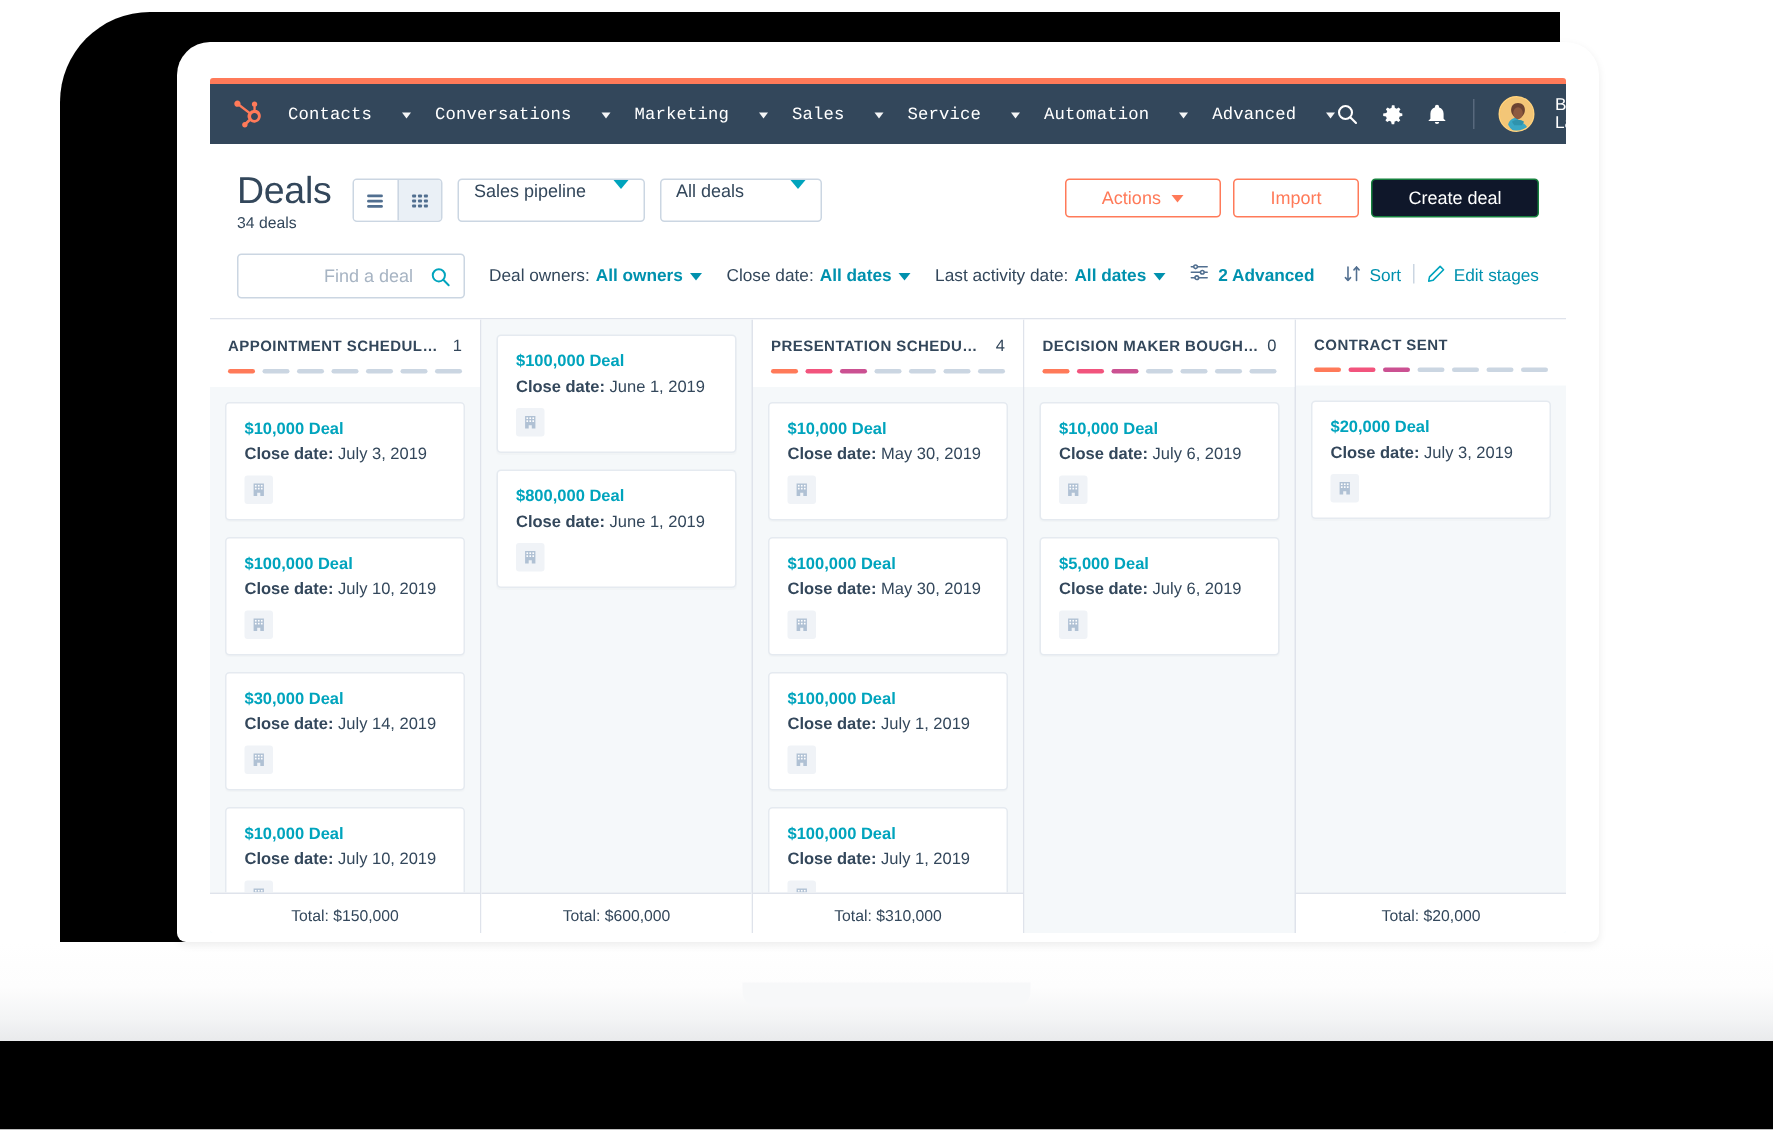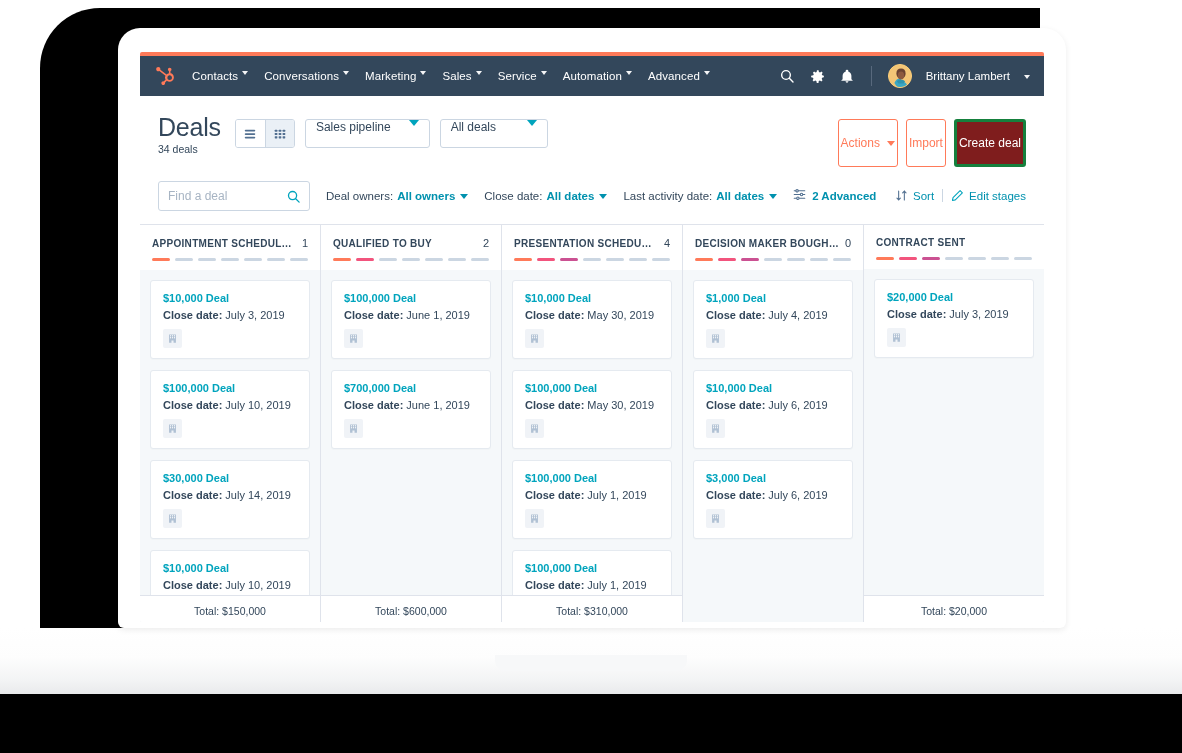--- a/index.html
+++ b/index.html
@@ -66,23 +66,24 @@
     display: flex;
     align-items: center;
     padding: 0 14px 0 16px;
   }
   .logo { width: 22px; height: 22px; margin-right: 14px; flex: none; }
   .nav-items { display: flex; align-items: center; gap: 16px; }
   .nav-item {
     color: #ffffff;
     font-size: 11.5px;
     letter-spacing: .1px;
-    display: flex; gap: 4px;
+    display: flex; align-items: center; gap: 20px;
     white-space: nowrap;
     cursor: pointer;
+    font-family: Liberation Mono, monospace;
   }
   .caret-sm {
     width: 0; height: 0;
     border-left: 3.4px solid transparent;
     border-right: 3.4px solid transparent;
     border-top: 4px solid #ffffff;
     opacity: .95;
     margin-top: 1px;
   }
   .nav-right { margin-left: auto; display: flex; align-items: center; gap: 14px; }
@@ -127,43 +128,43 @@
   }
   .dd span { font-size: 12px; color: #33475b; }
   .caret-tl {
     width: 0; height: 0; margin-left: 18px;
     border-left: 5px solid transparent;
     border-right: 5px solid transparent;
     border-top: 6px solid #00a4bd;
   }
   .head-actions { margin-left: auto; display: flex; gap: 8px; margin-top: 5px; }
   .btn {
-    height: 48px; border-radius: 3px; font-size: 12px;
+    height: 26px; border-radius: 3px; font-size: 12px;
     display: flex; align-items: center; justify-content: center;
-    padding: 0 2px; cursor: pointer; white-space: nowrap;
+    padding: 0 24px; cursor: pointer; white-space: nowrap;
   }
   .btn-outline { border: 1px solid #ff7a59; color: #ff7a59; background: #fff; }
-  .btn-solid { background: #7f1d1d; color: #fff; border: 3px solid #15803d; }
+  .btn-solid { background: #0f172a; color: #fff; border: 1px solid #15803d; }
   .caret-or {
     width: 0; height: 0; margin-left: 7px;
     border-left: 4px solid transparent;
     border-right: 4px solid transparent;
     border-top: 5px solid #ff7a59;
   }
 
   
   .filters {
     display: flex; align-items: center;
     padding: 14px 18px 13px 18px;
     border-bottom: 1px solid #dfe3eb;
   }
   .search {
     position: relative; width: 152px; height: 30px;
     border: 1px solid #cbd6e2; border-radius: 3px; background: #fff;
-    display:flex; align-items:center;
+    display:flex; align-items:center;padding-left:48px;
   }
   .search input {
     border: none; outline: none; width: 100%; height: 100%;
     padding: 0 28px 0 9px; font-size: 12px; color: #33475b;
     background: transparent; font-family: "Liberation Sans", sans-serif;
   }
   .search input::placeholder { color: #a7b4c3; }
   .search .sico { position: absolute; right: 8px; top: 7px; }
   .filt { display: flex; align-items: center; margin-left: 16px; font-size: 11.5px; white-space: nowrap; }
   .filt .lbl { color: #33475b; margin-right: 4px; }
@@ -495,53 +496,38 @@
                     <rect x="7.2" y="6.1" width="1.6" height="1.6" fill="#fff"></rect>
                     <rect x="10.1" y="6.1" width="1.6" height="1.6" fill="#fff"></rect>
                   </svg>
                 </div>
             </div>
           </div>
           <div class="col-foot">Total: $150,000</div>
         </div>
 
         <div class="col">
-          <div class="col-head">
-            <div class="col-head-row">
-              <span class="col-name">Qualified to buy</span>
-              <span class="col-count">2</span>
-            </div>
-            <div class="stage-bar">
-                <i class="seg-tick" style="background: rgb(255, 122, 89);"></i>
-                <i class="seg-tick" style="background: rgb(242, 84, 125);"></i>
-                <i class="seg-tick"></i>
-                <i class="seg-tick"></i>
-                <i class="seg-tick"></i>
-                <i class="seg-tick"></i>
-                <i class="seg-tick"></i>
-              </div>
-          </div>
           <div class="col-body">
             <div class="card">
               <div class="card-title">$100,000 Deal</div>
               <div class="card-date"><b>Close date:</b> <span>June 1, 2019</span></div>
               <div class="card-ico">
                   <svg viewBox="0 0 16 16" width="11" height="11" fill="#b0c1d4">
                     <path d="M3 2h10v12H9.5v-3h-3v3H3z"></path>
                     <rect x="4.3" y="3.3" width="1.6" height="1.6" fill="#fff"></rect>
                     <rect x="7.2" y="3.3" width="1.6" height="1.6" fill="#fff"></rect>
                     <rect x="10.1" y="3.3" width="1.6" height="1.6" fill="#fff"></rect>
                     <rect x="4.3" y="6.1" width="1.6" height="1.6" fill="#fff"></rect>
                     <rect x="7.2" y="6.1" width="1.6" height="1.6" fill="#fff"></rect>
                     <rect x="10.1" y="6.1" width="1.6" height="1.6" fill="#fff"></rect>
                   </svg>
                 </div>
             </div>
             <div class="card">
-              <div class="card-title">$700,000 Deal</div>
+              <div class="card-title">$800,000 Deal</div>
               <div class="card-date"><b>Close date:</b> <span>June 1, 2019</span></div>
               <div class="card-ico">
                   <svg viewBox="0 0 16 16" width="11" height="11" fill="#b0c1d4">
                     <path d="M3 2h10v12H9.5v-3h-3v3H3z"></path>
                     <rect x="4.3" y="3.3" width="1.6" height="1.6" fill="#fff"></rect>
                     <rect x="7.2" y="3.3" width="1.6" height="1.6" fill="#fff"></rect>
                     <rect x="10.1" y="3.3" width="1.6" height="1.6" fill="#fff"></rect>
                     <rect x="4.3" y="6.1" width="1.6" height="1.6" fill="#fff"></rect>
                     <rect x="7.2" y="6.1" width="1.6" height="1.6" fill="#fff"></rect>
                     <rect x="10.1" y="6.1" width="1.6" height="1.6" fill="#fff"></rect>
@@ -644,51 +630,36 @@
                 <i class="seg-tick" style="background: rgb(242, 84, 125);"></i>
                 <i class="seg-tick" style="background: rgb(203, 81, 146);"></i>
                 <i class="seg-tick"></i>
                 <i class="seg-tick"></i>
                 <i class="seg-tick"></i>
                 <i class="seg-tick"></i>
               </div>
           </div>
           <div class="col-body">
             <div class="card">
-              <div class="card-title">$1,000 Deal</div>
-              <div class="card-date"><b>Close date:</b> <span>July 4, 2019</span></div>
-              <div class="card-ico">
-                  <svg viewBox="0 0 16 16" width="11" height="11" fill="#b0c1d4">
-                    <path d="M3 2h10v12H9.5v-3h-3v3H3z"></path>
-                    <rect x="4.3" y="3.3" width="1.6" height="1.6" fill="#fff"></rect>
-                    <rect x="7.2" y="3.3" width="1.6" height="1.6" fill="#fff"></rect>
-                    <rect x="10.1" y="3.3" width="1.6" height="1.6" fill="#fff"></rect>
-                    <rect x="4.3" y="6.1" width="1.6" height="1.6" fill="#fff"></rect>
-                    <rect x="7.2" y="6.1" width="1.6" height="1.6" fill="#fff"></rect>
-                    <rect x="10.1" y="6.1" width="1.6" height="1.6" fill="#fff"></rect>
-                  </svg>
-                </div>
-            </div>
-            <div class="card">
               <div class="card-title">$10,000 Deal</div>
               <div class="card-date"><b>Close date:</b> <span>July 6, 2019</span></div>
               <div class="card-ico">
                   <svg viewBox="0 0 16 16" width="11" height="11" fill="#b0c1d4">
                     <path d="M3 2h10v12H9.5v-3h-3v3H3z"></path>
                     <rect x="4.3" y="3.3" width="1.6" height="1.6" fill="#fff"></rect>
                     <rect x="7.2" y="3.3" width="1.6" height="1.6" fill="#fff"></rect>
                     <rect x="10.1" y="3.3" width="1.6" height="1.6" fill="#fff"></rect>
                     <rect x="4.3" y="6.1" width="1.6" height="1.6" fill="#fff"></rect>
                     <rect x="7.2" y="6.1" width="1.6" height="1.6" fill="#fff"></rect>
                     <rect x="10.1" y="6.1" width="1.6" height="1.6" fill="#fff"></rect>
                   </svg>
                 </div>
             </div>
             <div class="card">
-              <div class="card-title">$3,000 Deal</div>
+              <div class="card-title">$5,000 Deal</div>
               <div class="card-date"><b>Close date:</b> <span>July 6, 2019</span></div>
               <div class="card-ico">
                   <svg viewBox="0 0 16 16" width="11" height="11" fill="#b0c1d4">
                     <path d="M3 2h10v12H9.5v-3h-3v3H3z"></path>
                     <rect x="4.3" y="3.3" width="1.6" height="1.6" fill="#fff"></rect>
                     <rect x="7.2" y="3.3" width="1.6" height="1.6" fill="#fff"></rect>
                     <rect x="10.1" y="3.3" width="1.6" height="1.6" fill="#fff"></rect>
                     <rect x="4.3" y="6.1" width="1.6" height="1.6" fill="#fff"></rect>
                     <rect x="7.2" y="6.1" width="1.6" height="1.6" fill="#fff"></rect>
                     <rect x="10.1" y="6.1" width="1.6" height="1.6" fill="#fff"></rect>

